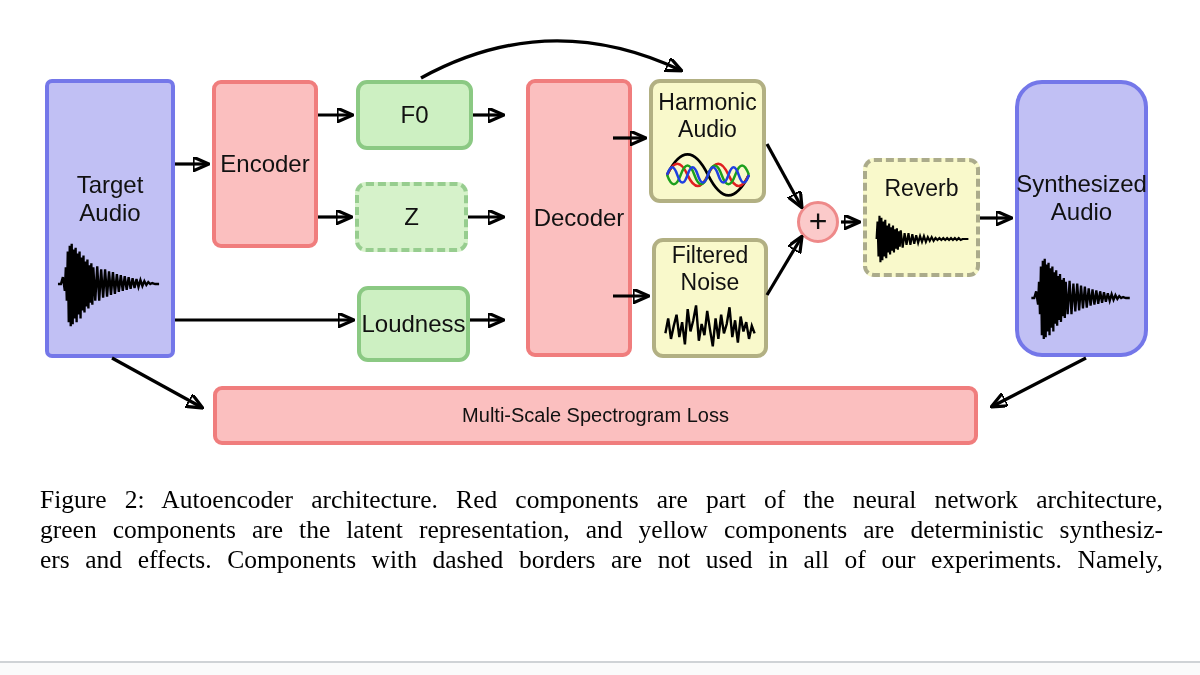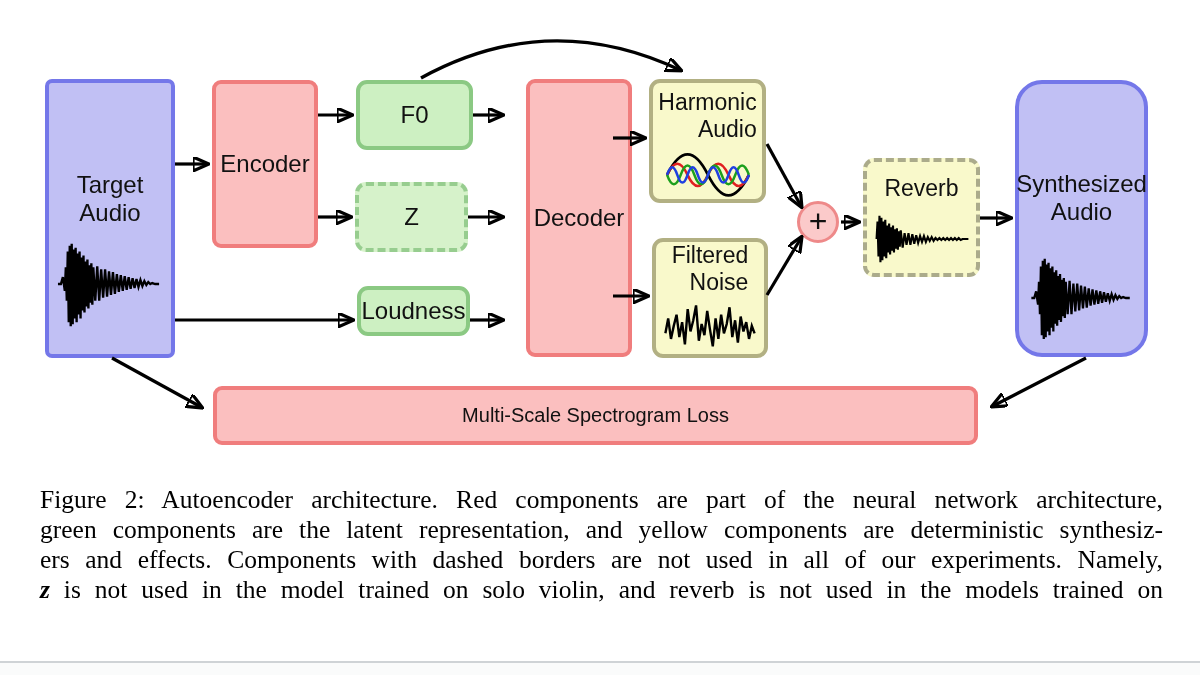--- a/index.html
+++ b/index.html
@@ -5,28 +5,28 @@
   html,body{margin:0;padding:0;background:#ffffff;}
   #canvas{position:relative;width:1200px;height:675px;background:#ffffff;overflow:hidden;
           font-family:"Liberation Sans",sans-serif;}
   
   .node{position:absolute;box-sizing:border-box;display:flex;flex-direction:column;
         align-items:center;justify-content:center;color:#111;text-align:center;}
   .node .lbl{line-height:1.18;}
   .role-audio{background:var(--audio-fill);border:4px solid var(--audio-border);border-radius:7px;}
   .role-neural{background:var(--neural-fill);border:4px solid var(--neural-border);border-radius:9px;}
   .role-latent{background:var(--latent-fill);border:4px solid var(--latent-border);border-radius:11px;}
-  .role-synth{background:var(--synth-fill);border:4px solid var(--synth-border);border-radius:11px;text-align:right;}
+  .role-synth{background:var(--synth-fill);border:4px solid var(--synth-border);border-radius:11px;}
   .dashed-latent{border:4px dashed var(--latent-dash);background:var(--latent-dash-fill);}
   .dashed-synth{border:4px dashed var(--synth-dash);}
   #node-target{left:45px;top:79px;width:130px;height:279px;font-size:24px;justify-content:flex-start;padding-top:88px;}
   #node-encoder{left:212px;top:80px;width:106px;height:168px;font-size:24px;}
   #node-f0{left:356px;top:80px;width:117px;height:70px;font-size:24px;}
   #node-z{left:355px;top:182px;width:113px;height:70px;font-size:24px;}
-  #node-loudness{left:357px;top:286px;width:113px;height:50px;font-size:24px;}
+  #node-loudness{left:357px;top:286px;width:113px;height:76px;font-size:24px;}
   #node-decoder{left:526px;top:79px;width:106px;height:278px;font-size:24px;}
   #node-harmonic{left:649px;top:79px;width:117px;height:124px;font-size:23px;padding-top:6px;}
   #node-filtered{left:652px;top:238px;width:116px;height:120px;font-size:23px;padding-top:0;}
   #node-reverb{left:863px;top:158px;width:117px;height:119px;font-size:23px;padding-top:8px;}
   #node-synth{left:1015px;top:80px;width:133px;height:277px;font-size:24px;justify-content:flex-start;padding-top:86px;border-radius:27px;}
   #node-loss{left:213px;top:386px;width:765px;height:59px;font-size:20px;}
   #node-sum{left:797px;top:201px;width:42px;height:42px;border-radius:50%;
             background:var(--sum-fill);border:3px solid var(--sum-border);
             font-size:32px;font-weight:500;line-height:1;padding-bottom:3px;}
   .wave{display:block;margin-top:8px;}
@@ -148,18 +148,17 @@
     <path d="M980,218 H1010" marker-end="url(#ah)"></path>
     <path class="curve" d="M421,78 Q548,8 680,70" marker-end="url(#ah)"></path>
     <path d="M112,358 L201,407" marker-end="url(#ah)"></path>
     <path d="M1086,358 L993,406" marker-end="url(#ah)"></path>
   </svg>
 
   <div id="caption">
       <div class="cap-line"><span>Figure 2:  Autoencoder architecture.  Red components are part of the neural network architecture,</span></div>
       <div class="cap-line"><span>green components are the latent representation, and yellow components are deterministic synthesiz-</span></div>
       <div class="cap-line"><span>ers and effects.  Components with dashed borders are not used in all of our experiments.  Namely,</span></div>
-      <div class="cap-line"><span class="math-var">z</span><span> is not used in the model trained on solo violin, and reverb is not used in the models trained on</span></div>
     </div>
 
   <div id="bottom-strip"></div>
 
 </div>
 
 </body></html>

